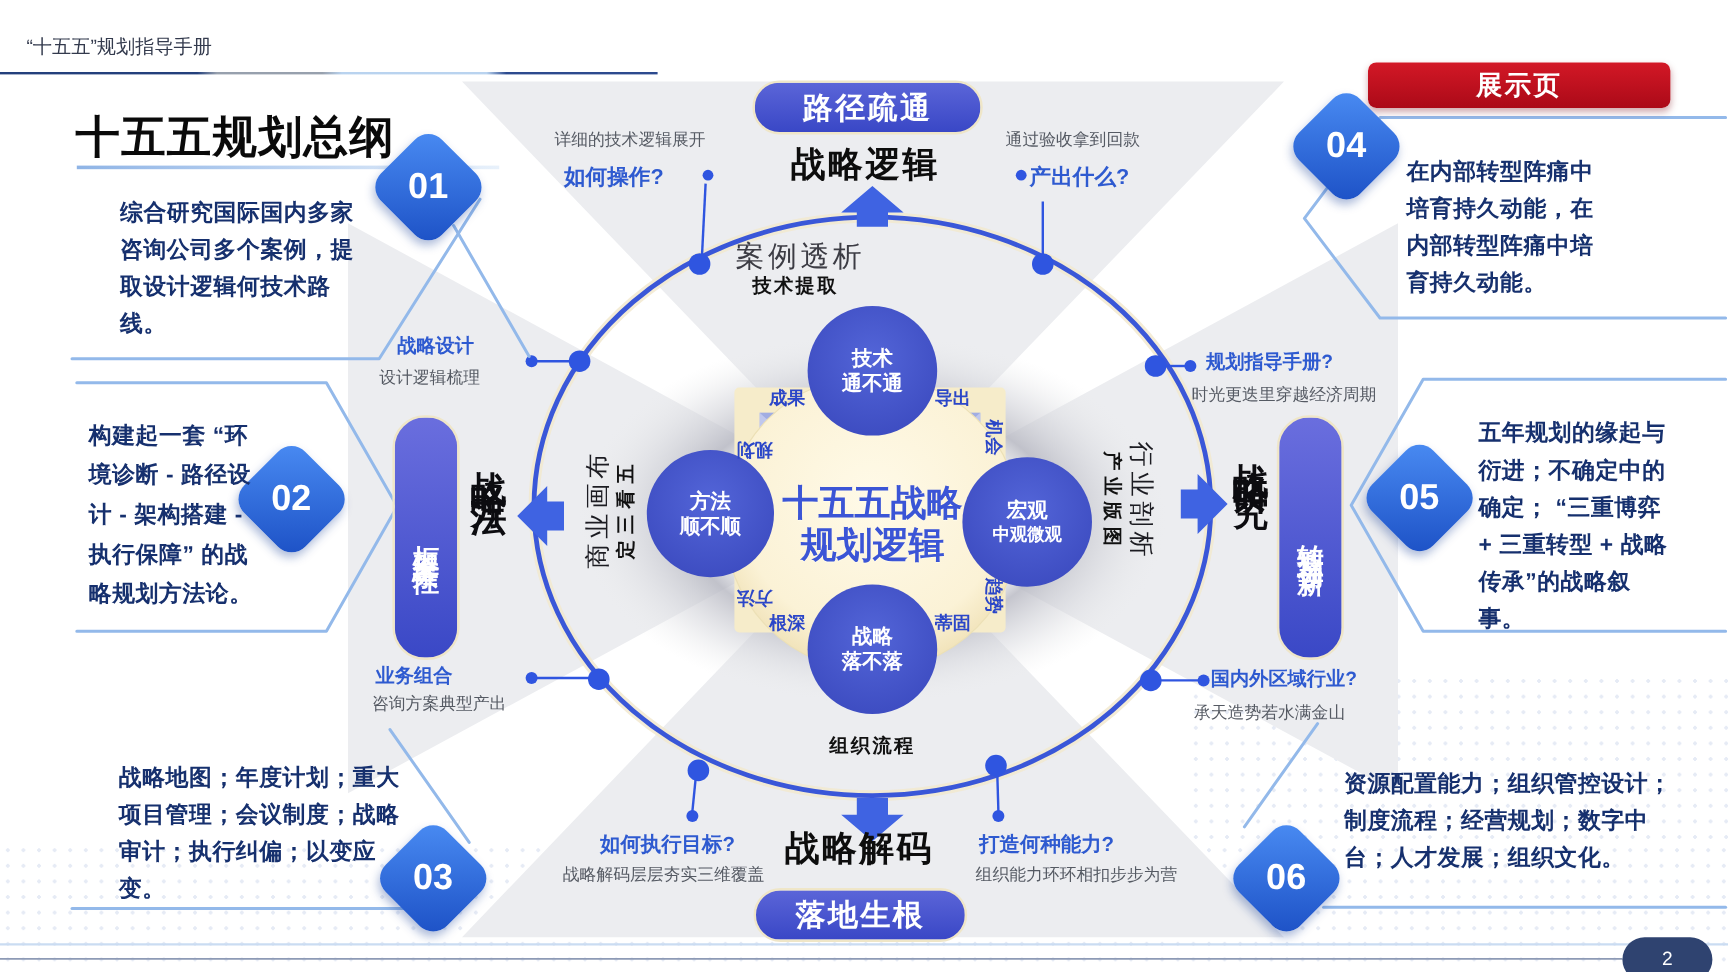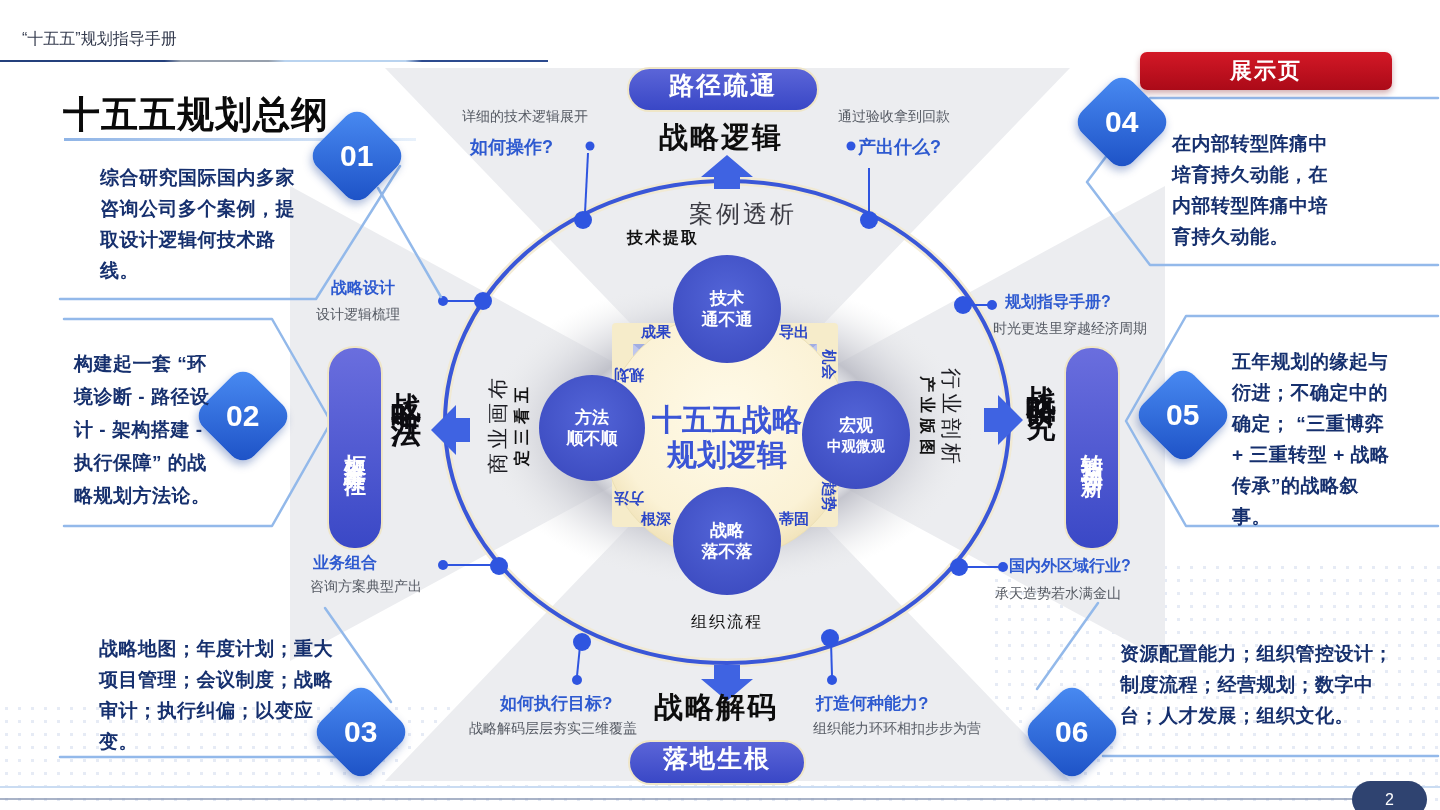--- a/index.html
+++ b/index.html
@@ -11,21 +11,21 @@
   .txt{position:absolute;z-index:2;}
   .callout{color:#16306e;font-weight:bold;font-size:19px;line-height:31px;letter-spacing:.5px;}
   .q{color:#2e5ad0;font-weight:bold;font-size:17px;white-space:nowrap;}
   .note{color:#555a63;font-size:14px;white-space:nowrap;}
   .badge{width:72px;height:72px;border-radius:16px;transform:rotate(45deg);
          background:linear-gradient(135deg,#4b8df4,#1b4fc4);z-index:2;position:absolute;
          box-shadow:2px 4px 8px rgba(20,60,150,.35);display:flex;align-items:center;justify-content:center;}
   .badge span{transform:rotate(-45deg);color:#fff;font-weight:bold;font-size:30px;}
   .pill-h{position:absolute;z-index:2;border-radius:24px;border:2px solid #efe6c8;
           background:linear-gradient(180deg,#5b65d8,#3947c6);color:#fff;font-weight:bold;
-          display:flex;justify-content:center;}
+          display:flex;align-items:center;justify-content:center;}
   .pill-v{position:absolute;z-index:2;border-radius:27px;border:2px solid #efe6c8;
           background:linear-gradient(180deg,#6a6ede,#3a48c6);color:#fff;display:flex;
           align-items:center;justify-content:center;}
   .pill-v span{writing-mode:vertical-rl;font-weight:bold;font-size:22px;letter-spacing:5px;}
   .vhead{writing-mode:vertical-rl;font-weight:900;font-size:30px;color:#0c0c10;letter-spacing:8px;}
   .nodetxt{color:#fff;font-weight:bold;text-align:center;line-height:21px;font-size:17px;}
   .sqlab{color:#2b46c8;font-weight:bold;font-size:15px;white-space:nowrap;}
   .rotwrap{display:flex;flex-direction:column;align-items:center;justify-content:center;text-align:center;}
 </style>
 </head>
@@ -169,28 +169,28 @@
 <div class="txt callout" style="left:74px;top:331px;width:152px;line-height:33px;">构建起一套 “环境诊断 - 路径设计 - 架构搭建 - 执行保障” 的战略规划方法论。</div>
 <div class="txt callout" style="left:99px;top:617px;width:234px;">战略地图；年度计划；重大项目管理；会议制度；战略审计；执行纠偏；以变应变。</div>
 <div class="txt callout" style="left:1172px;top:112px;width:162px;">在内部转型阵痛中培育持久动能，在内部转型阵痛中培育持久动能。</div>
 <div class="txt callout" style="left:1232px;top:330px;width:164px;">五年规划的缘起与衍进；不确定中的确定； “三重博弈 + 三重转型 + 战略传承”的战略叙事。</div>
 <div class="txt callout" style="left:1120px;top:622px;width:290px;">资源配置能力；组织管控设计；制度流程；经营规划；数字中台；人才发展；组织文化。</div>
 
 <div class="pill-h" style="left:627px;top:51px;width:188px;height:41px;font-size:25px;letter-spacing:2px;">
   <span>路径疏通</span>
 </div>
 <div class="txt" style="left:627px;top:102px;width:188px;text-align:center;font-size:29px;font-weight:900;color:#0d0d0d;letter-spacing:2px;">战略逻辑</div>
-<div class="txt" style="left:643px;top:182px;width:200px;text-align:center;font-size:24px;color:#3c3c44;letter-spacing:3px;">案例透析</div>
+<div class="txt" style="left:613px;top:182px;width:200px;font-size:24px;color:#3c3c44;letter-spacing:3px;">案例透析</div>
 <div class="txt" style="left:627px;top:212px;width:200px;font-size:16px;font-weight:bold;color:#111;letter-spacing:2px;">技术提取</div>
 <div class="txt note" style="left:462px;top:92px;">详细的技术逻辑展开</div>
 <div class="txt q" style="left:470px;top:119px;font-size:18px;">如何操作?</div>
 <div class="txt note" style="left:838px;top:92px;">通过验收拿到回款</div>
 <div class="txt q" style="left:858px;top:119px;font-size:18px;">产出什么?</div>
 
-<div class="txt" style="left:627px;top:596px;width:200px;text-align:center;font-size:16px;font-weight:normal;color:#111;letter-spacing:2px;">组织流程</div>
+<div class="txt" style="left:627px;top:596px;width:200px;text-align:center;font-size:16px;font-weight:bold;color:#111;letter-spacing:2px;">组织流程</div>
 <div class="txt" style="left:620px;top:672px;width:192px;text-align:center;font-size:29px;font-weight:900;color:#0d0d0d;letter-spacing:2px;">战略解码</div>
 <div class="pill-h" style="left:628px;top:724px;width:174px;height:41px;font-size:25px;letter-spacing:2px;">
   <span>落地生根</span>
 </div>
 <div class="txt q" style="left:500px;top:676px;">如何执行目标?</div>
 <div class="txt note" style="left:469px;top:704px;">战略解码层层夯实三维覆盖</div>
 <div class="txt q" style="left:816px;top:676px;">打造何种能力?</div>
 <div class="txt note" style="left:813px;top:704px;">组织能力环环相扣步步为营</div>
 
 <div class="pill-v" style="left:327px;top:330px;width:52px;height:200px;">

